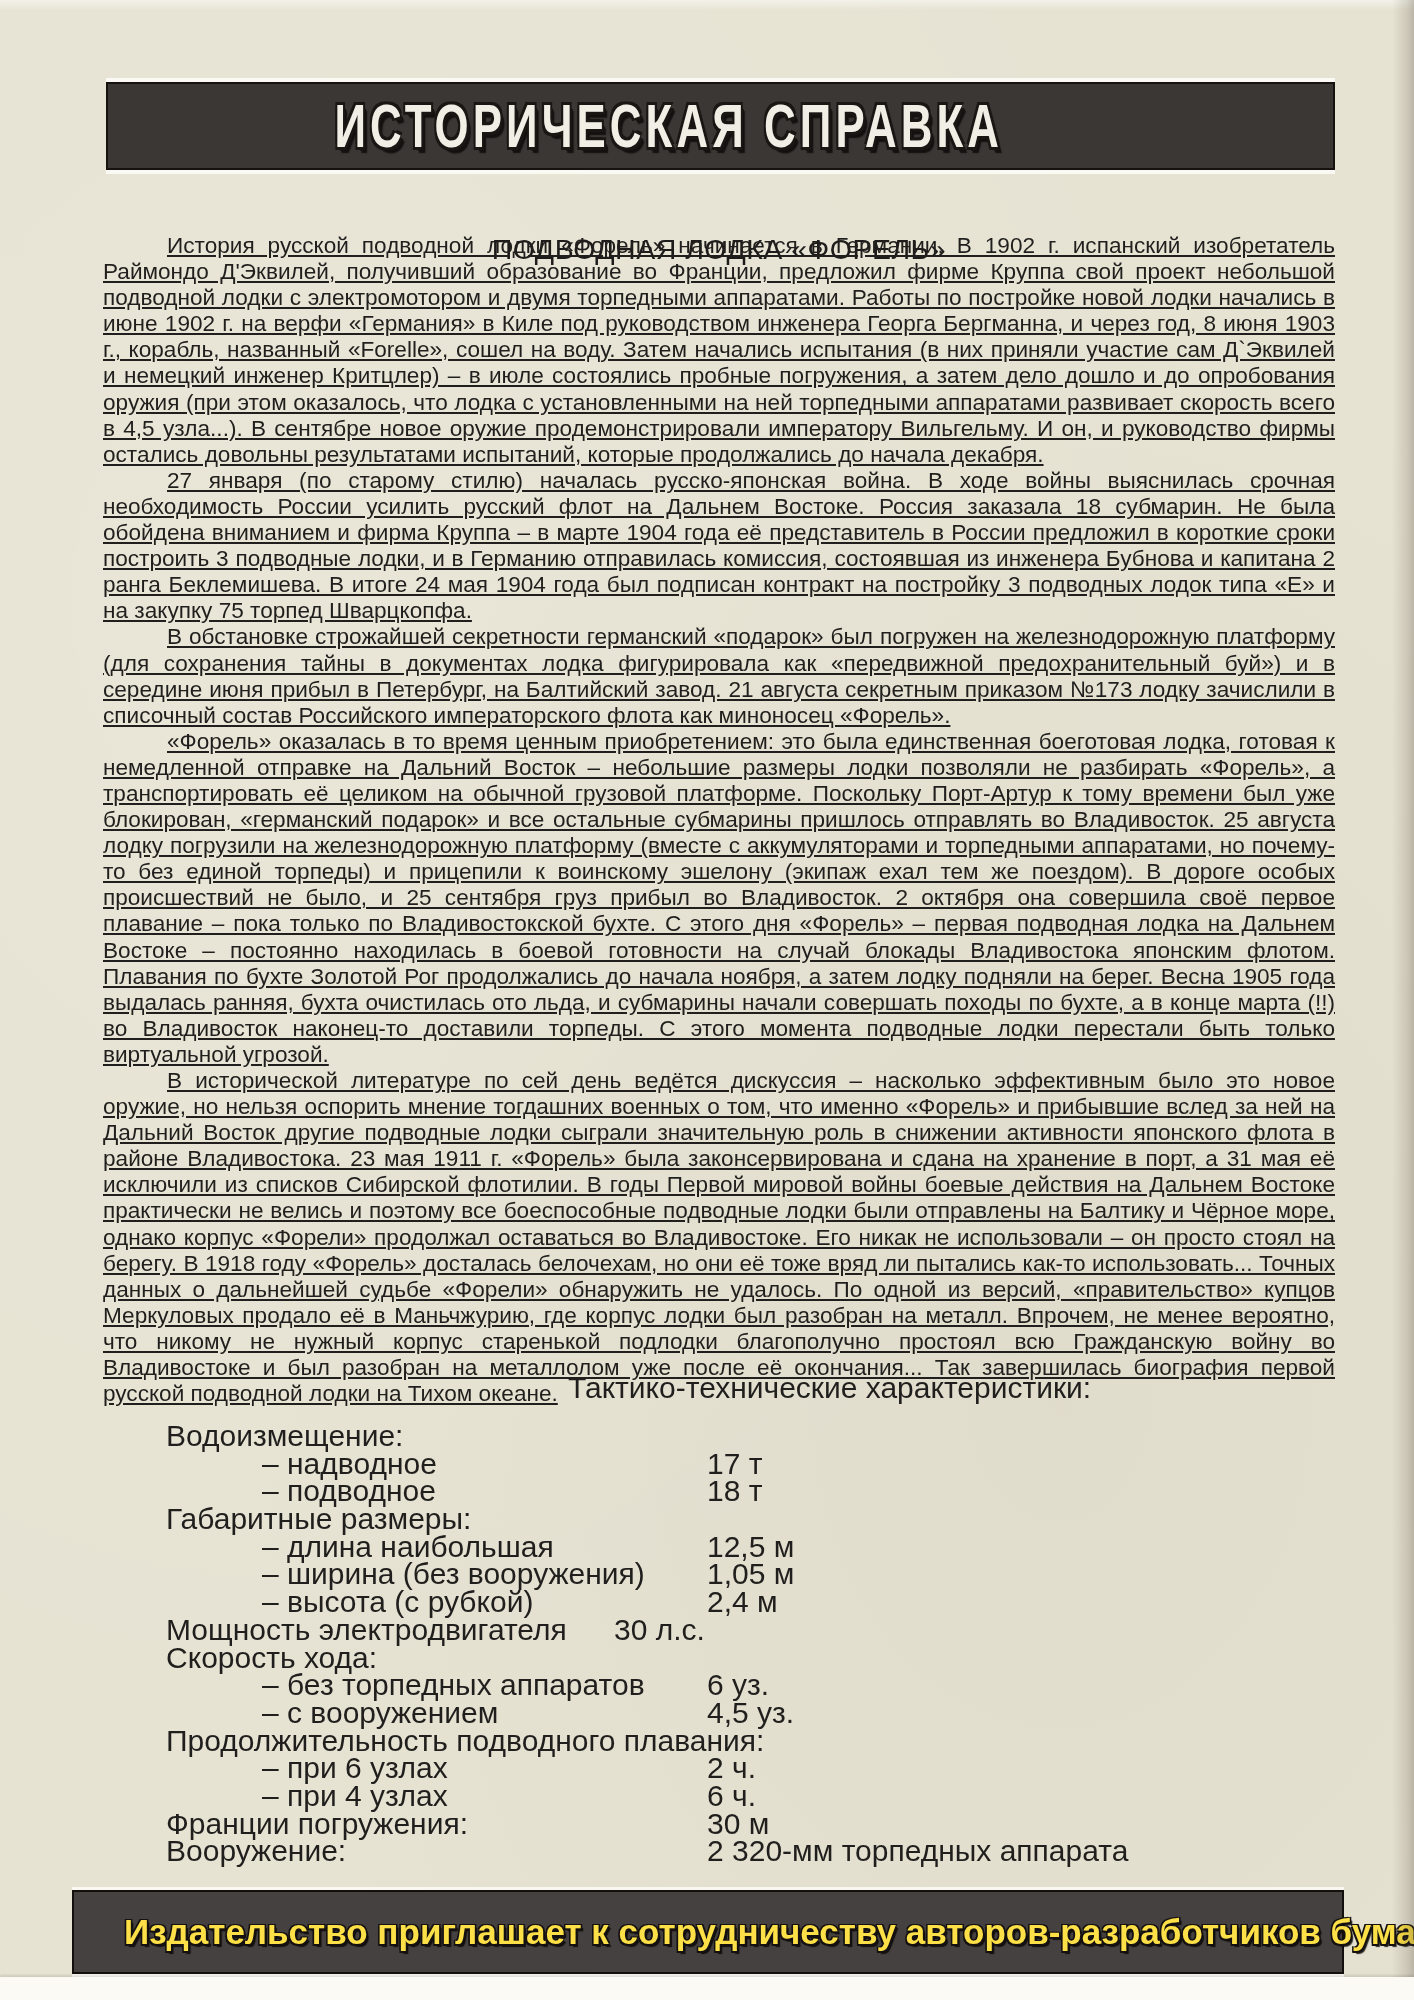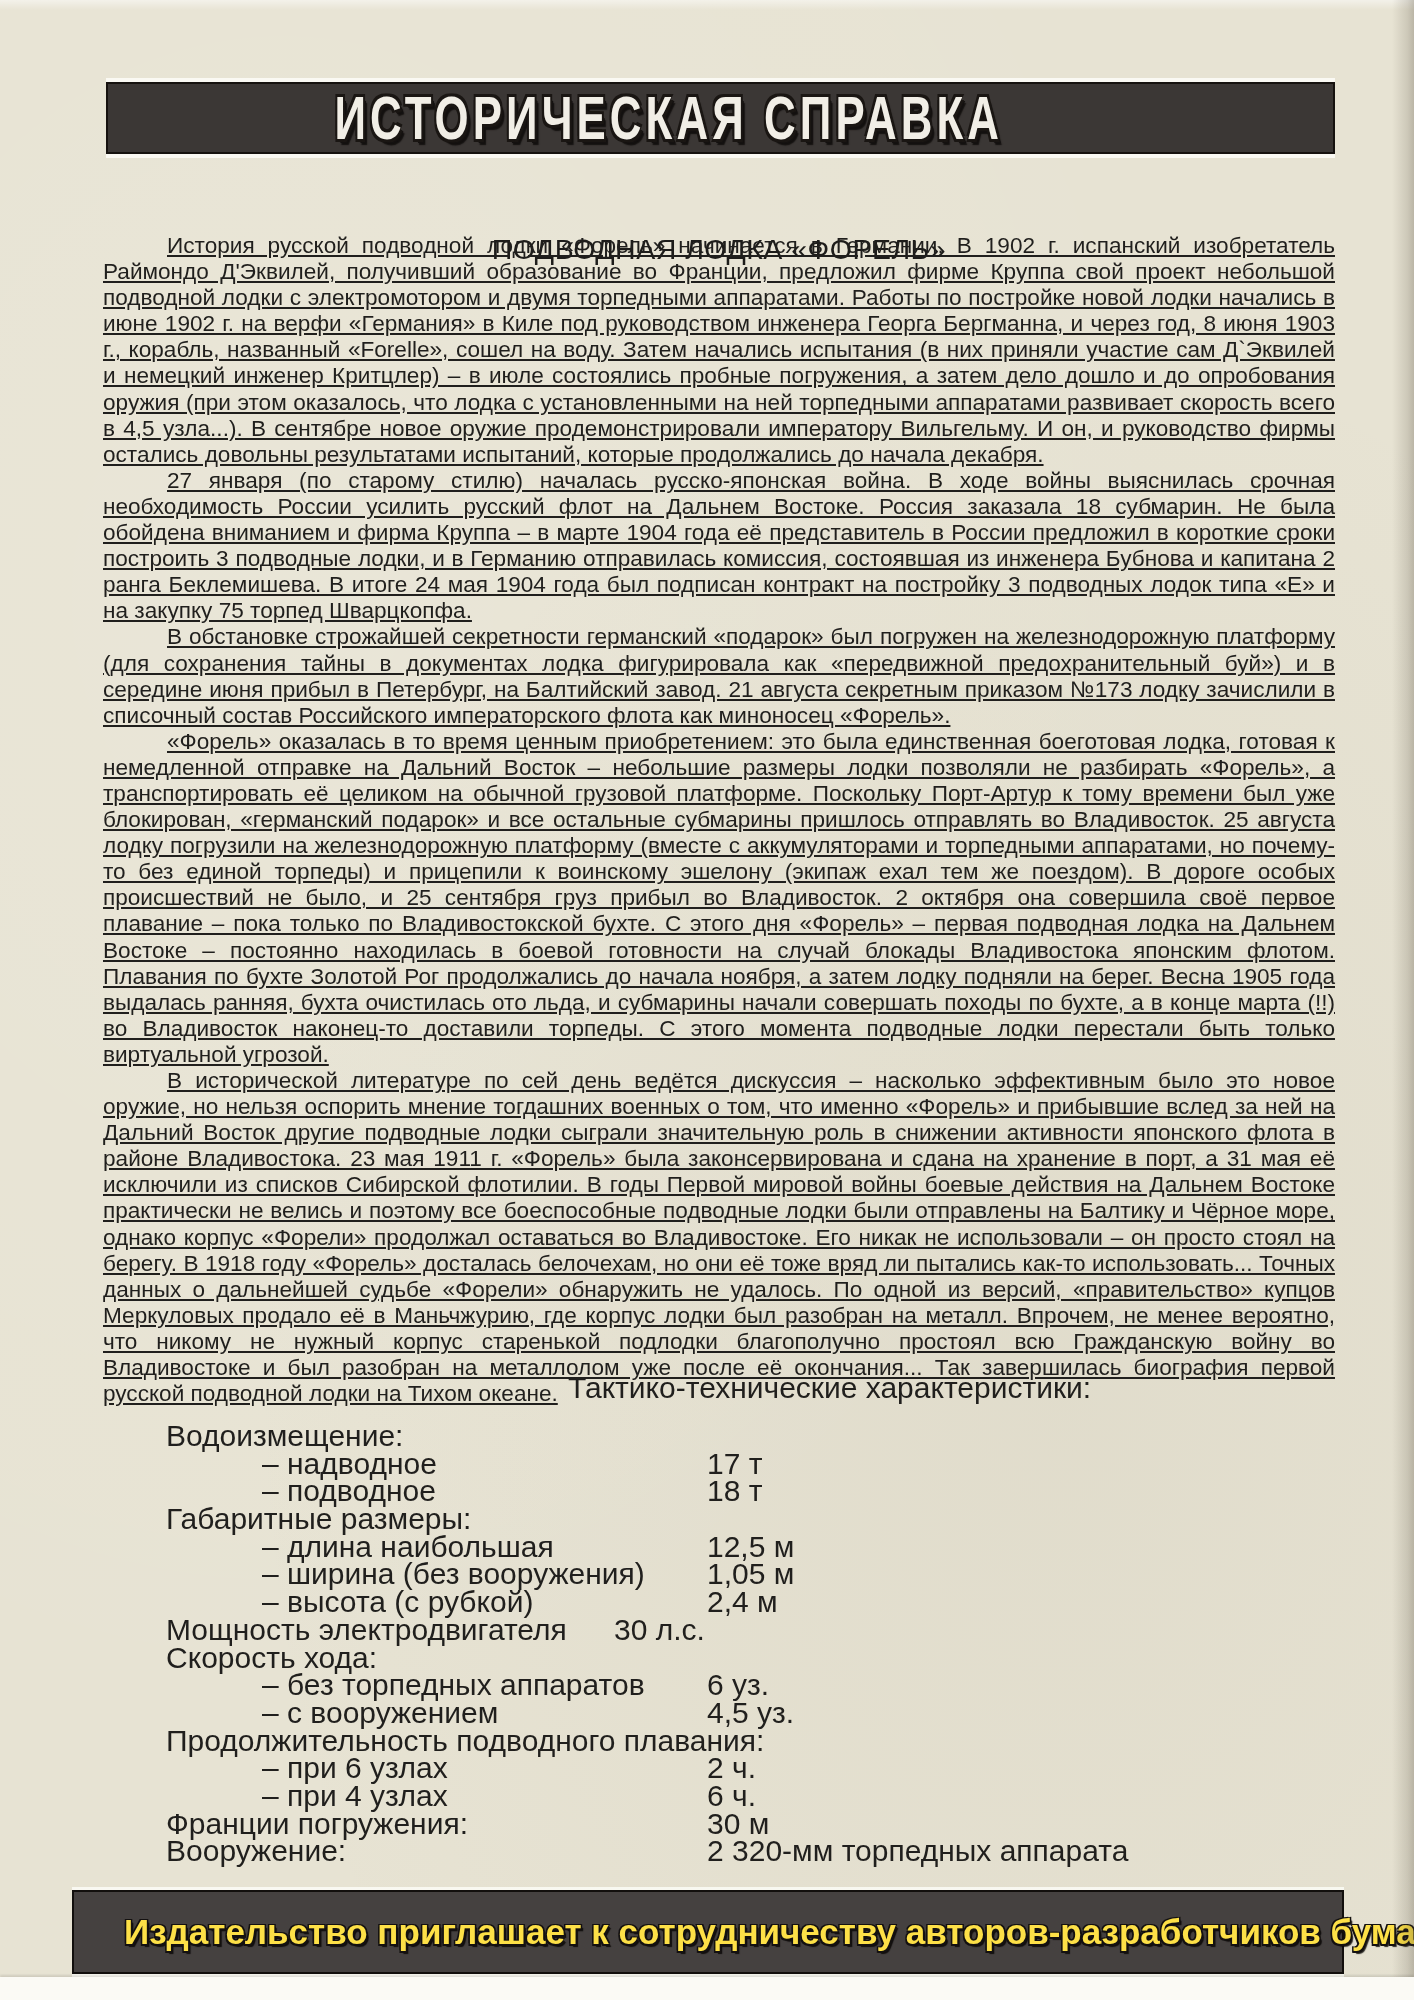--- a/index.html
+++ b/index.html
@@ -25,21 +25,21 @@
     background:#fbfaf5;
     box-shadow:0 -2px 2px rgba(0,0,0,0.10);
   }
   .edge-top{
     position:absolute;left:0;right:0;top:0;height:10px;
     background:linear-gradient(to bottom, rgba(255,255,255,0.5), rgba(255,255,255,0));
   }
 
   
   .banner{
-    position:absolute;left:106px;top:82px;width:1229px;height:72px;
+    position:absolute;left:106px;top:82px;width:1229px;height:88px;
     background:#3b3735;
     border:2px solid #16120f;box-sizing:border-box;
     box-shadow:0 -4px 0 rgba(252,251,246,0.9), 0 4px 0 rgba(252,251,246,0.9);
     display:flex;align-items:center;justify-content:center;
     padding-right:103px;
   }
   .banner-text{
     display:inline-block;
     transform:scale(1.02,1.42);
     font-weight:bold;font-size:43px;letter-spacing:4px;

